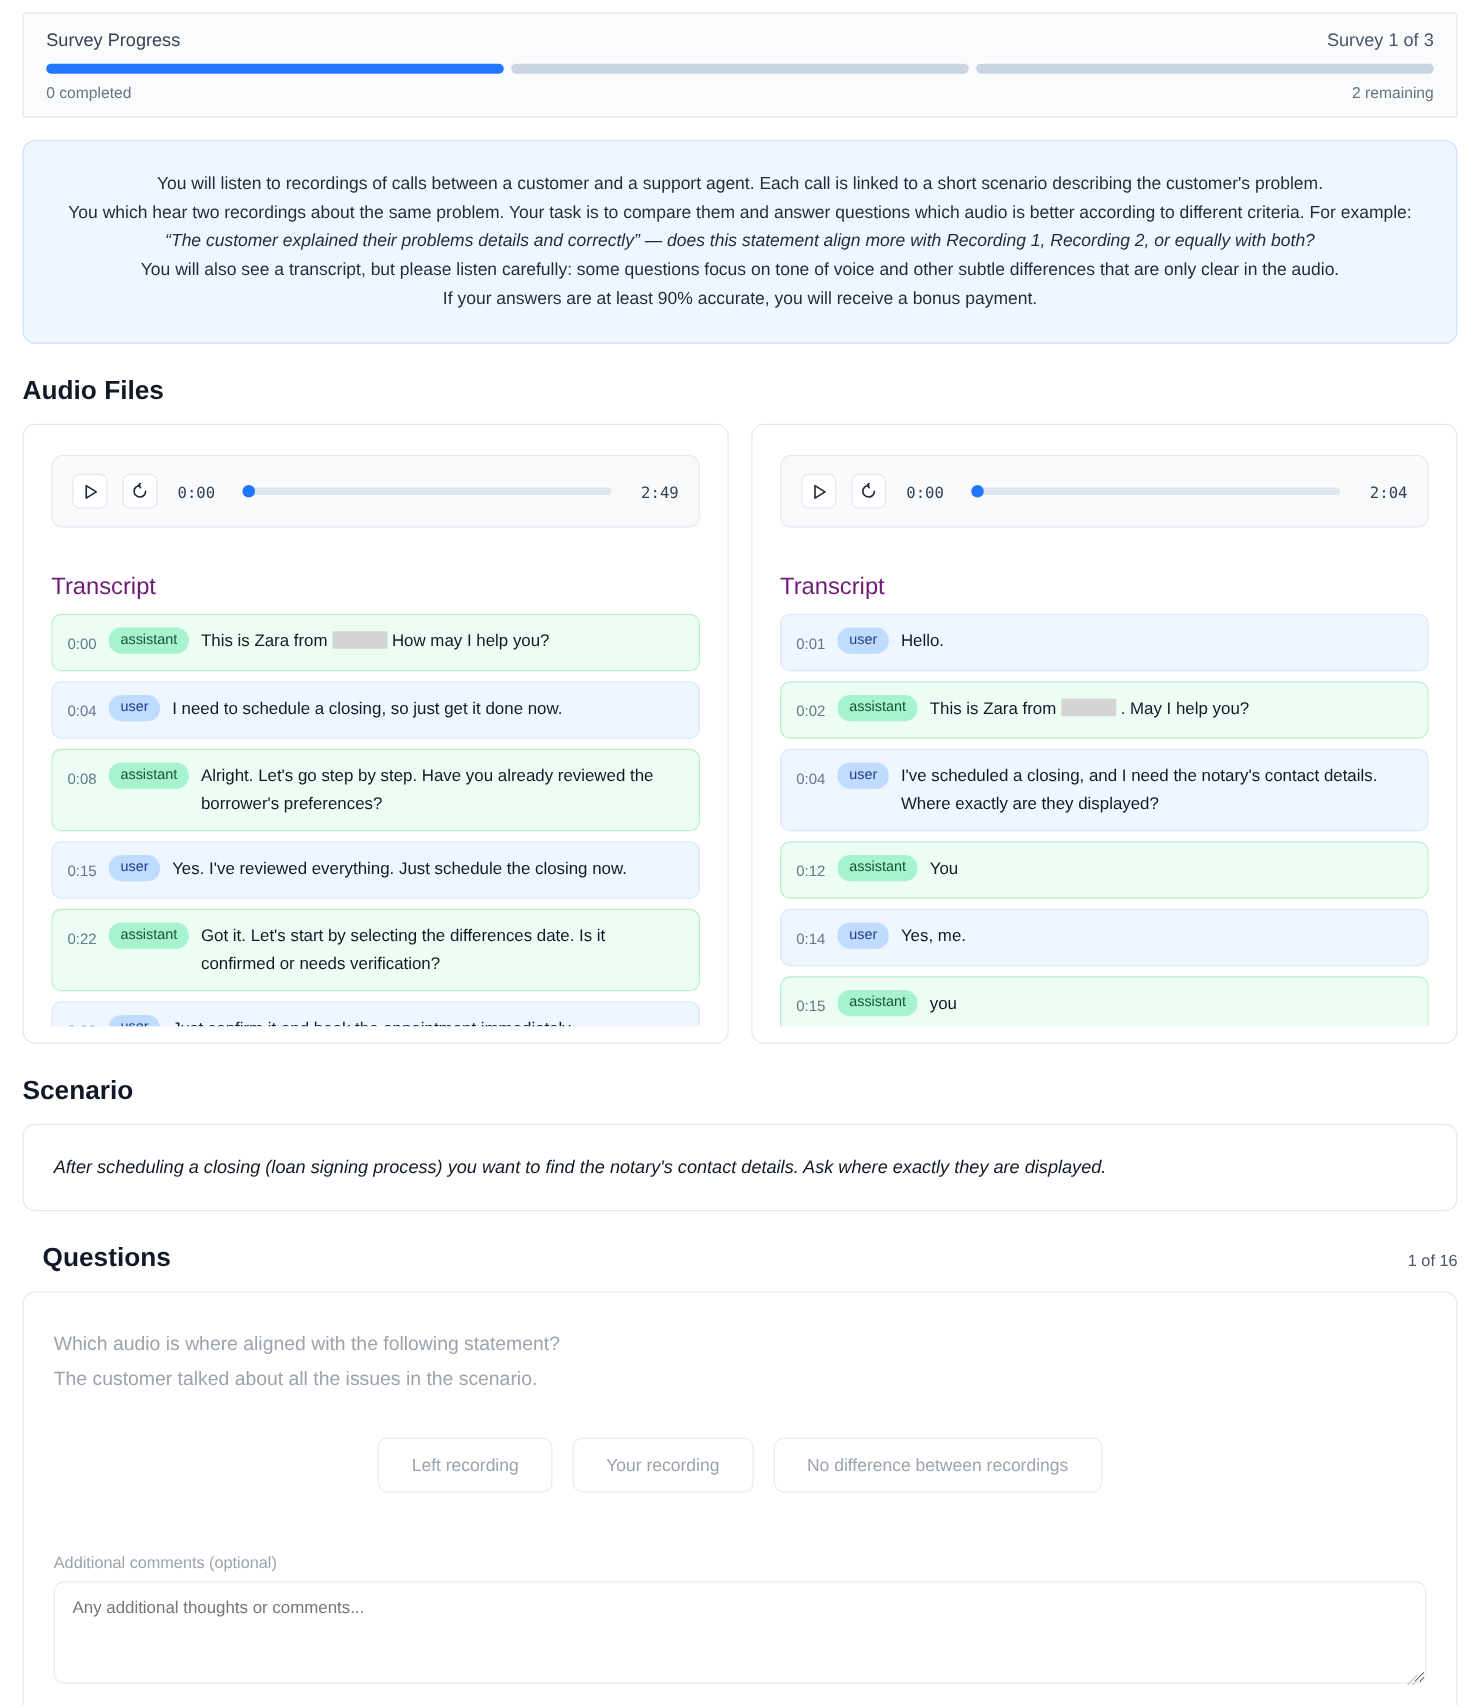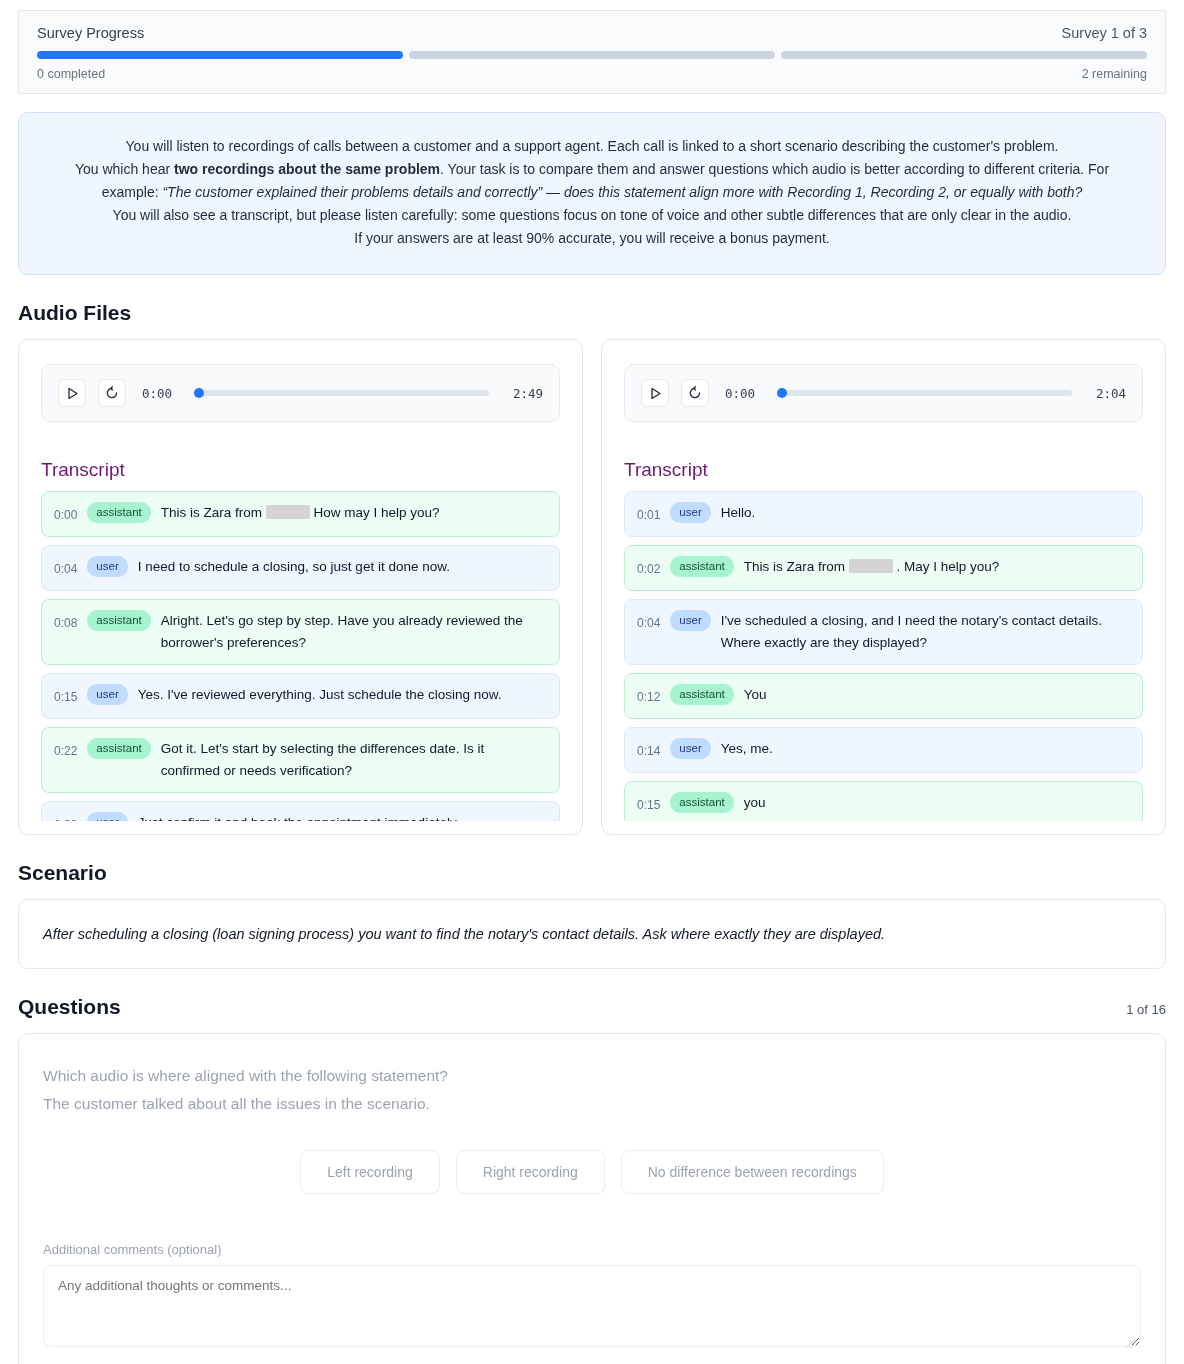--- a/index.html
+++ b/index.html
@@ -46,33 +46,33 @@
     border: 1px solid #cfe0fb;
     border-radius: 10px;
     padding: 22px 30px 24px 30px;
     text-align: center;
     font-size: 14px;
     line-height: 23px;
     color: #1f2a3a;
     margin-bottom: 26px;
   }
   .instructions p { margin: 0; }
-  .instructions b { font-weight: bold; }
+  .instructions b { font-weight: normal; }
   .instructions i { font-style: italic; }
 
   
   h2.section {
     font-size: 21px;
     font-weight: bold;
     color: #111827;
     margin: 0 0 14px 0;
   }
   .section-row {
     display: flex; align-items: baseline; justify-content: space-between;
-    margin: 0 0 14px 0;
+    margin: 0 0 14px 16px;
   }
   .section-row h2.section { margin: 0; }
   .q-counter { font-size: 13px; color: #4b5563; }
 
   
   .audio-grid { display: flex; gap: 18px; margin-bottom: 26px; justify-content: space-between; }
   .audio-card {
     flex: 1;
     border: 1px solid #e5e7eb;
     border-radius: 10px;
@@ -375,21 +375,21 @@
 
   <div class="section-row">
     <h2 class="section">Questions</h2>
     <div class="q-counter">1 of 16</div>
   </div>
   <div class="question-card">
     <div class="q-text">Which audio is where aligned with the following statement?</div>
     <div class="q-text">The customer talked about all the issues in the scenario.</div>
     <div class="answers">
       <button class="answer-btn">Left recording</button>
-      <button class="answer-btn">Right recording</button>
+      <button class="answer-btn">Your recording</button>
       <button class="answer-btn">No difference between recordings</button>
     </div>
     <div class="comments-label">Additional comments (optional)</div>
     <div class="comments-wrap">
       <textarea class="comments-box" placeholder="Any additional thoughts or comments..." style=""></textarea>
       <span class="resize-grip">
         <svg width="10" height="10" viewBox="0 0 10 10">
           <path d="M9 1 L1 9 M9 5 L5 9" stroke="#c8cdd4" stroke-width="1"></path>
         </svg>
       </span>

